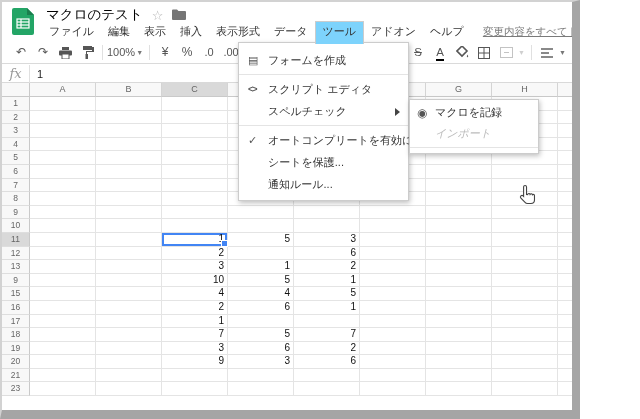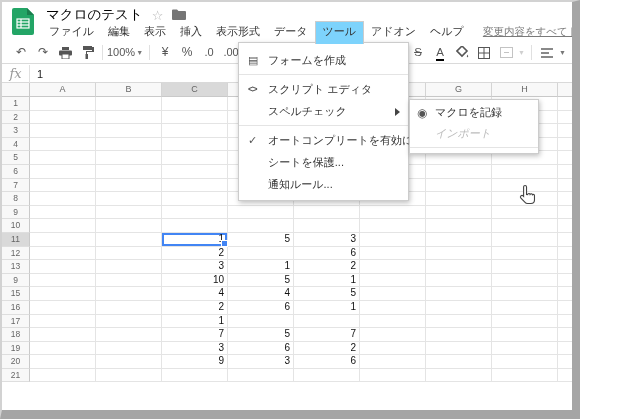--- a/index.html
+++ b/index.html
@@ -482,20 +482,33 @@
         <div class="cell"></div>
         <div class="cell"></div>
         <div class="cell"></div>
         <div class="cell"></div>
         <div class="cell"></div>
         <div class="cell"></div>
         <div class="cell"></div>
         <div class="cell"></div>
         <div class="cell"></div>
       </div>
+      <div class="grow">
+        <div class="rh">23</div>
+        <div class="cell"></div>
+        <div class="cell"></div>
+        <div class="cell"></div>
+        <div class="cell"></div>
+        <div class="cell"></div>
+        <div class="cell"></div>
+        <div class="cell"></div>
+        <div class="cell"></div>
+        <div class="cell"></div>
+        <div class="cell"></div>
+      </div>
     </div>
 
   <div class="dropdown" id="tools-menu">
       <div class="drow">
         <span class="dicon form-icon">▤</span>
         <span class="dlabel">フォームを作成</span>
       </div>
       <div class="msep"></div>
       <div class="drow">
         <span class="dicon code-icon">&lt;&gt;</span>

